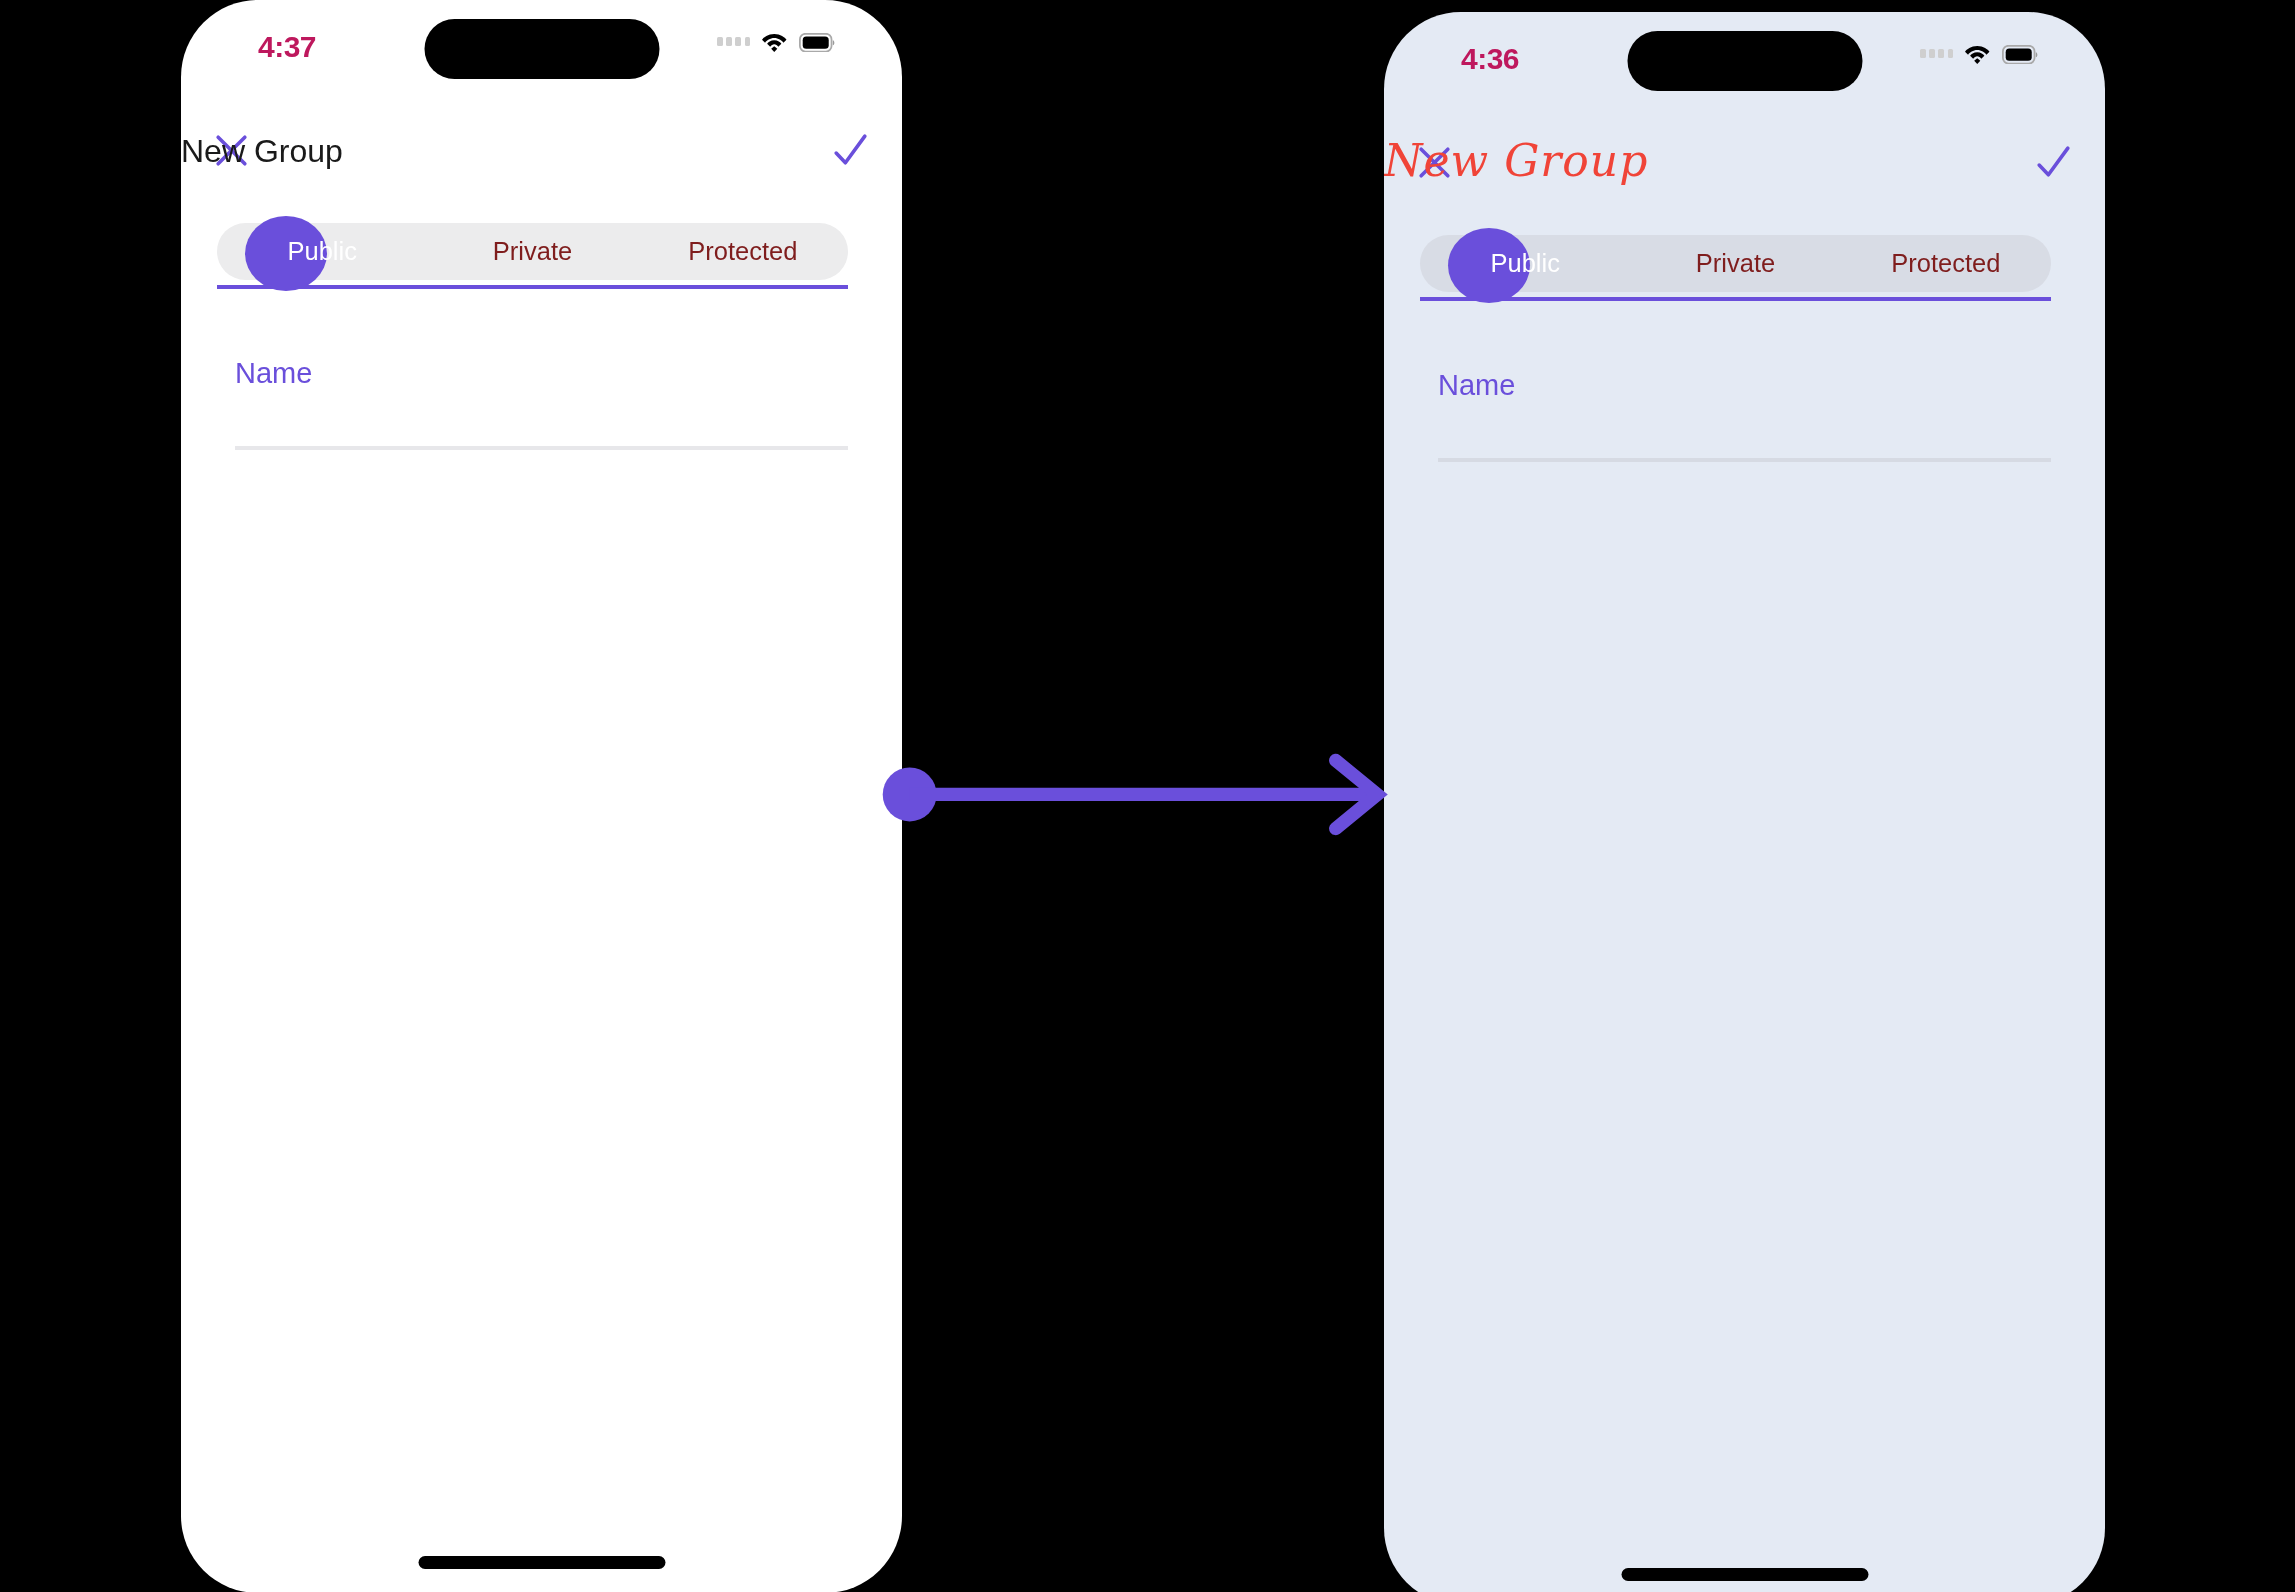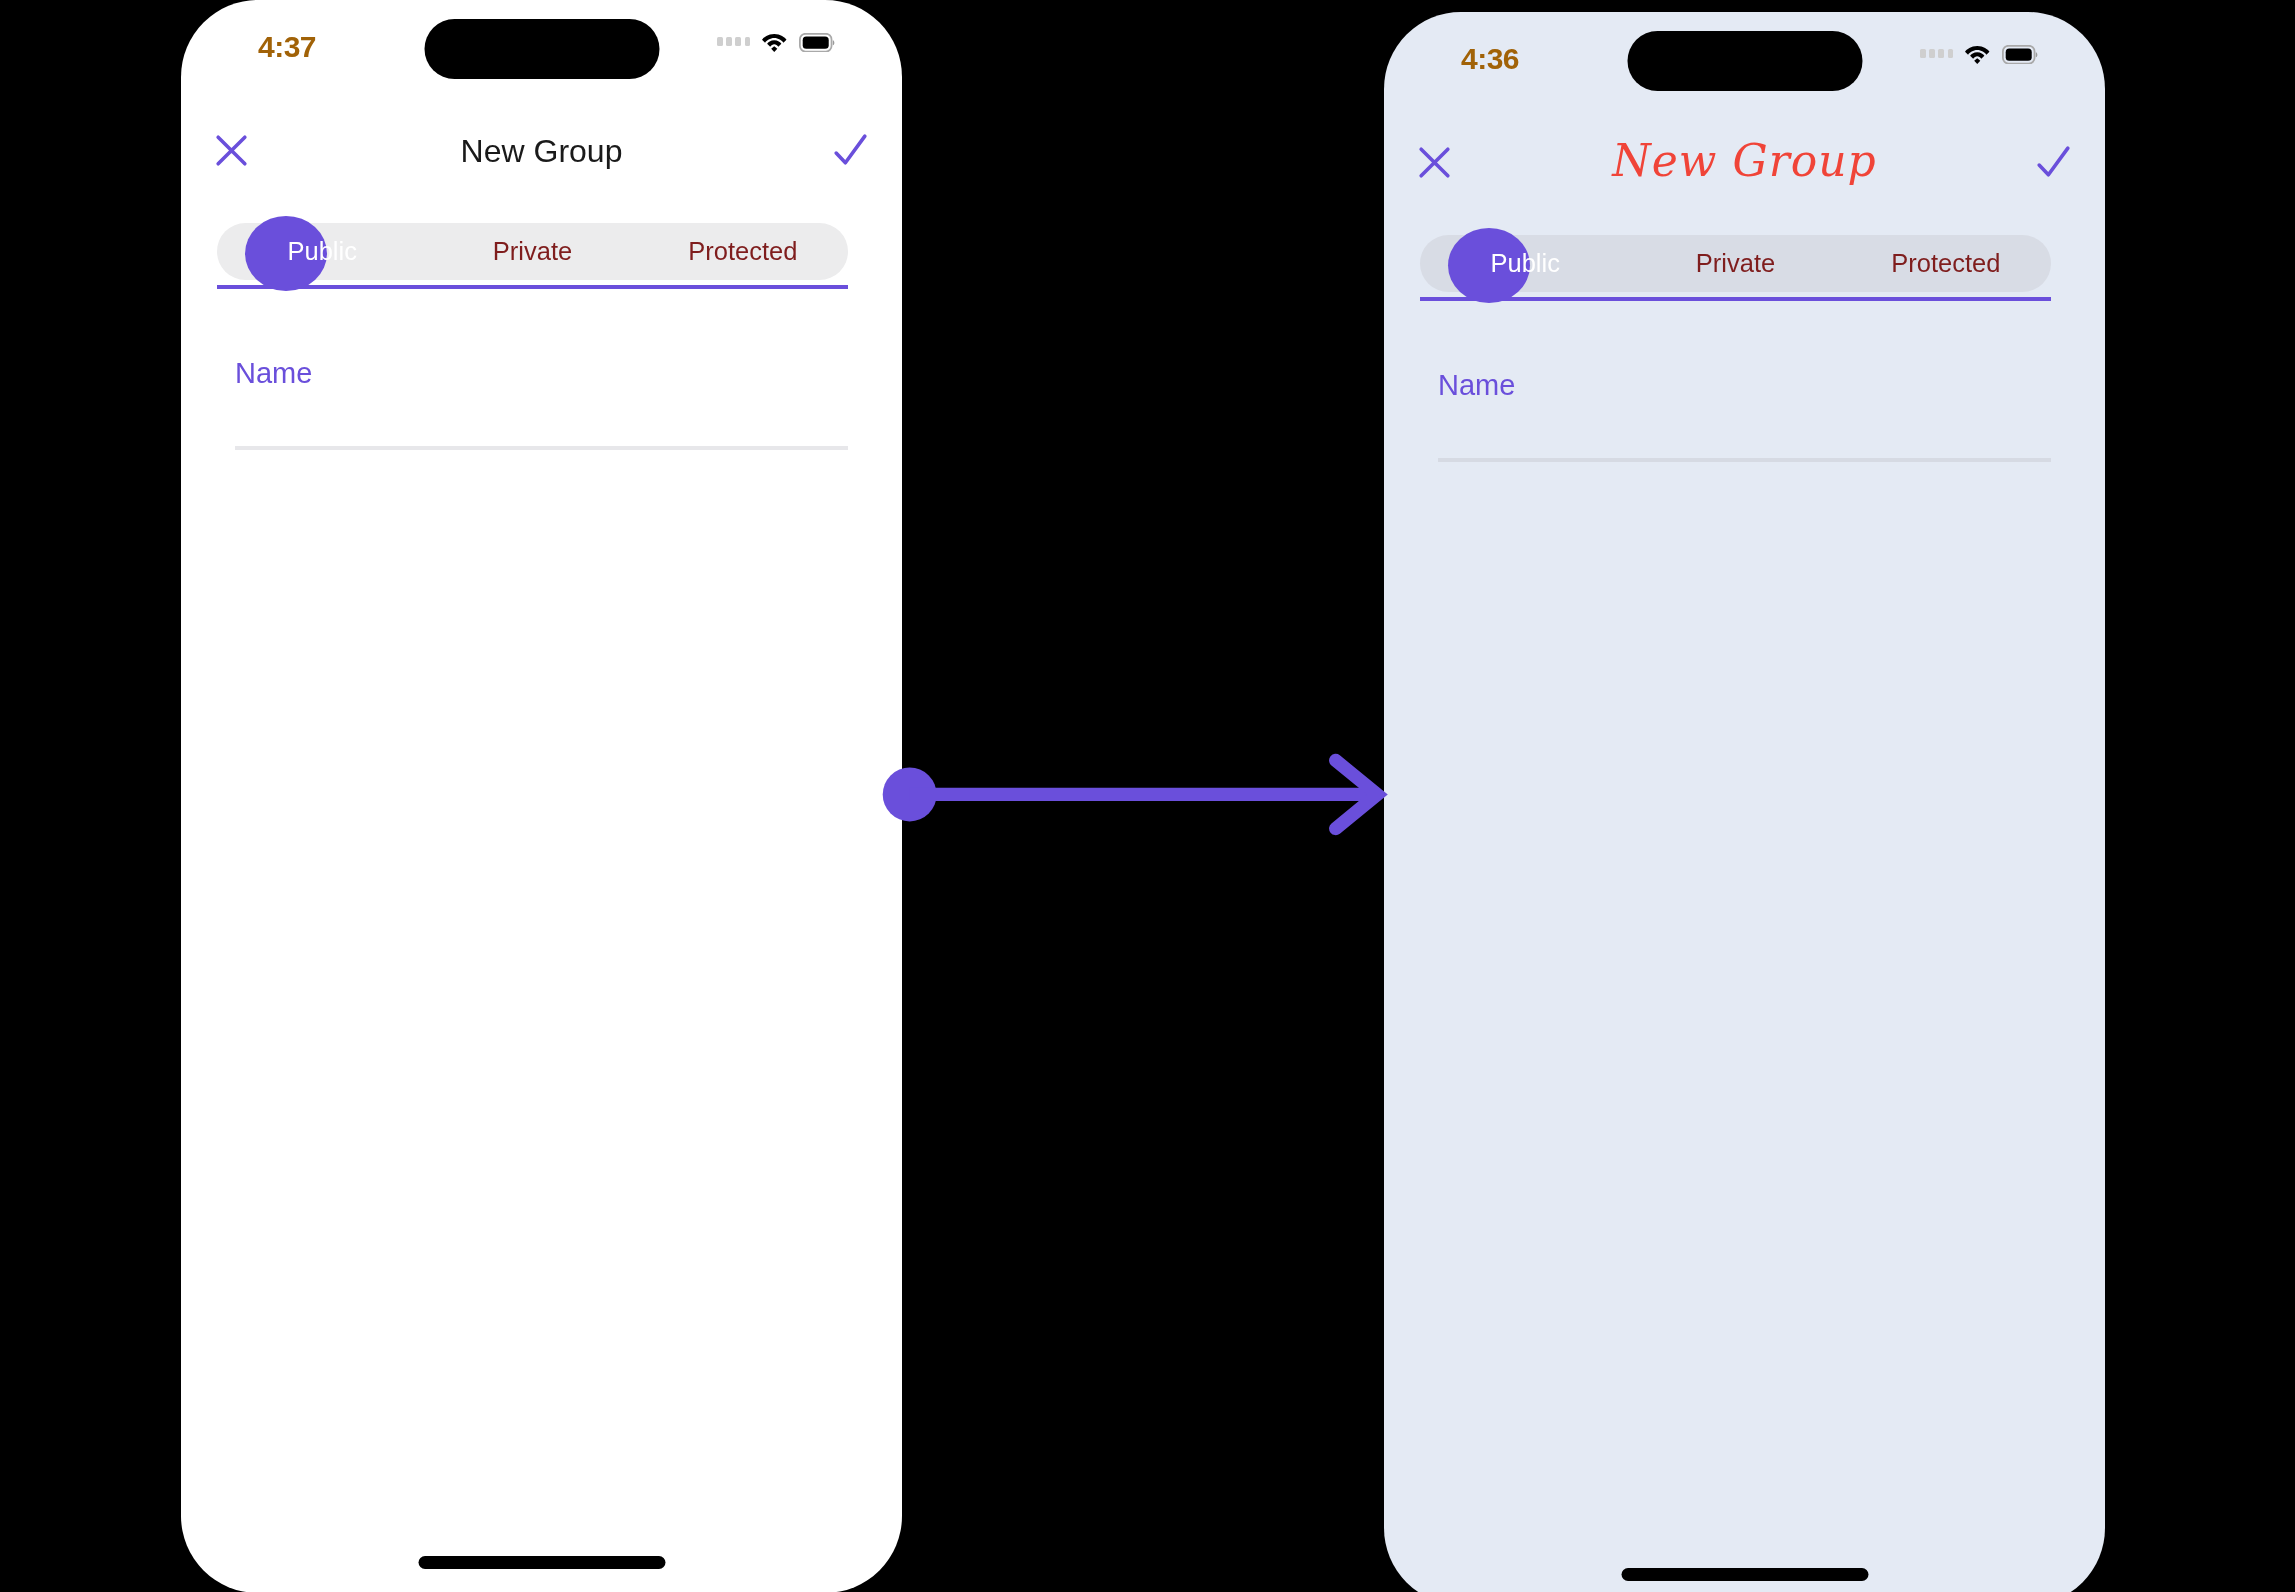--- a/index.html
+++ b/index.html
@@ -32,21 +32,21 @@
     position: absolute;
     top: 0; left: 0; right: 0;
     height: 77px;
   }
   .sb-time {
     position: absolute;
     left: 77px;
     top: 30px;
     font-size: 30px;
     font-weight: bold;
-    color: #a16207;
+    color: #be185d;
     letter-spacing: -0.5px;
   }
   .dynamic-island {
     position: absolute;
     left: 50%;
     transform: translateX(-50%);
     top: 19.4px;
     width: 235px;
     height: 60px;
     background: #000000;
@@ -94,21 +94,20 @@
     position: absolute;
     right: 31px;
     top: 7.1px;
     width: 42px;
     height: 42px;
   }
   .nav-title {
     position: absolute;
     left: 0; right: 0;
     top: 11.2px;
-    text-align: center;
     font-size: 32px;
     color: #1A1A1A;
     font-family: "Liberation Sans", sans-serif;
   }
   .nav-title.script {
     top: 1px;
     color: #F04438;
     font-family: "DejaVu Serif", serif;
     font-style: italic;
     font-weight: normal;

